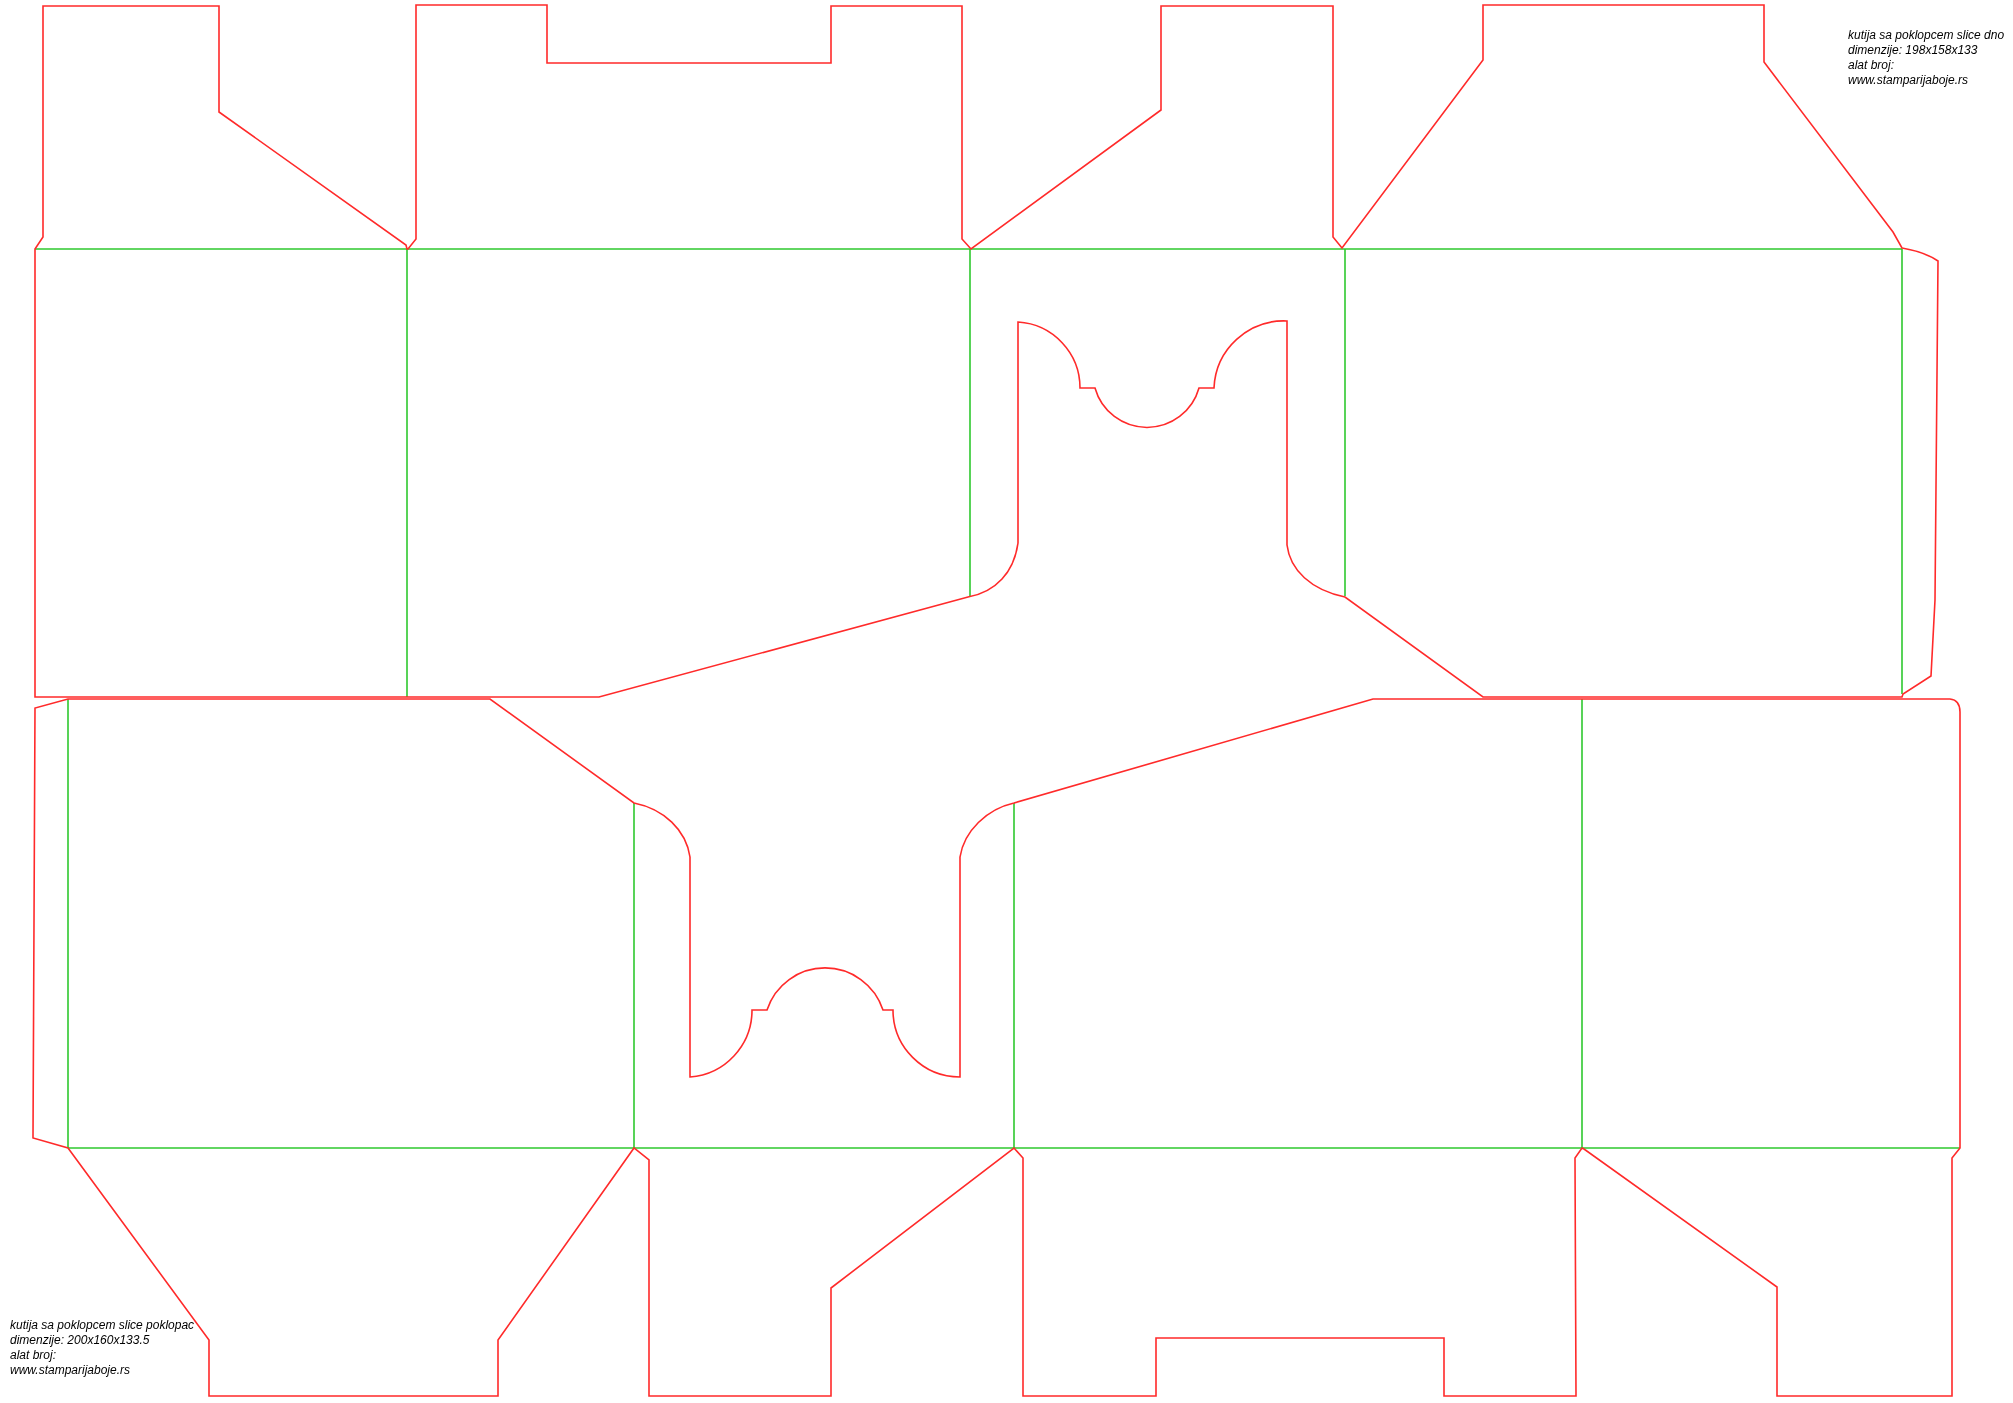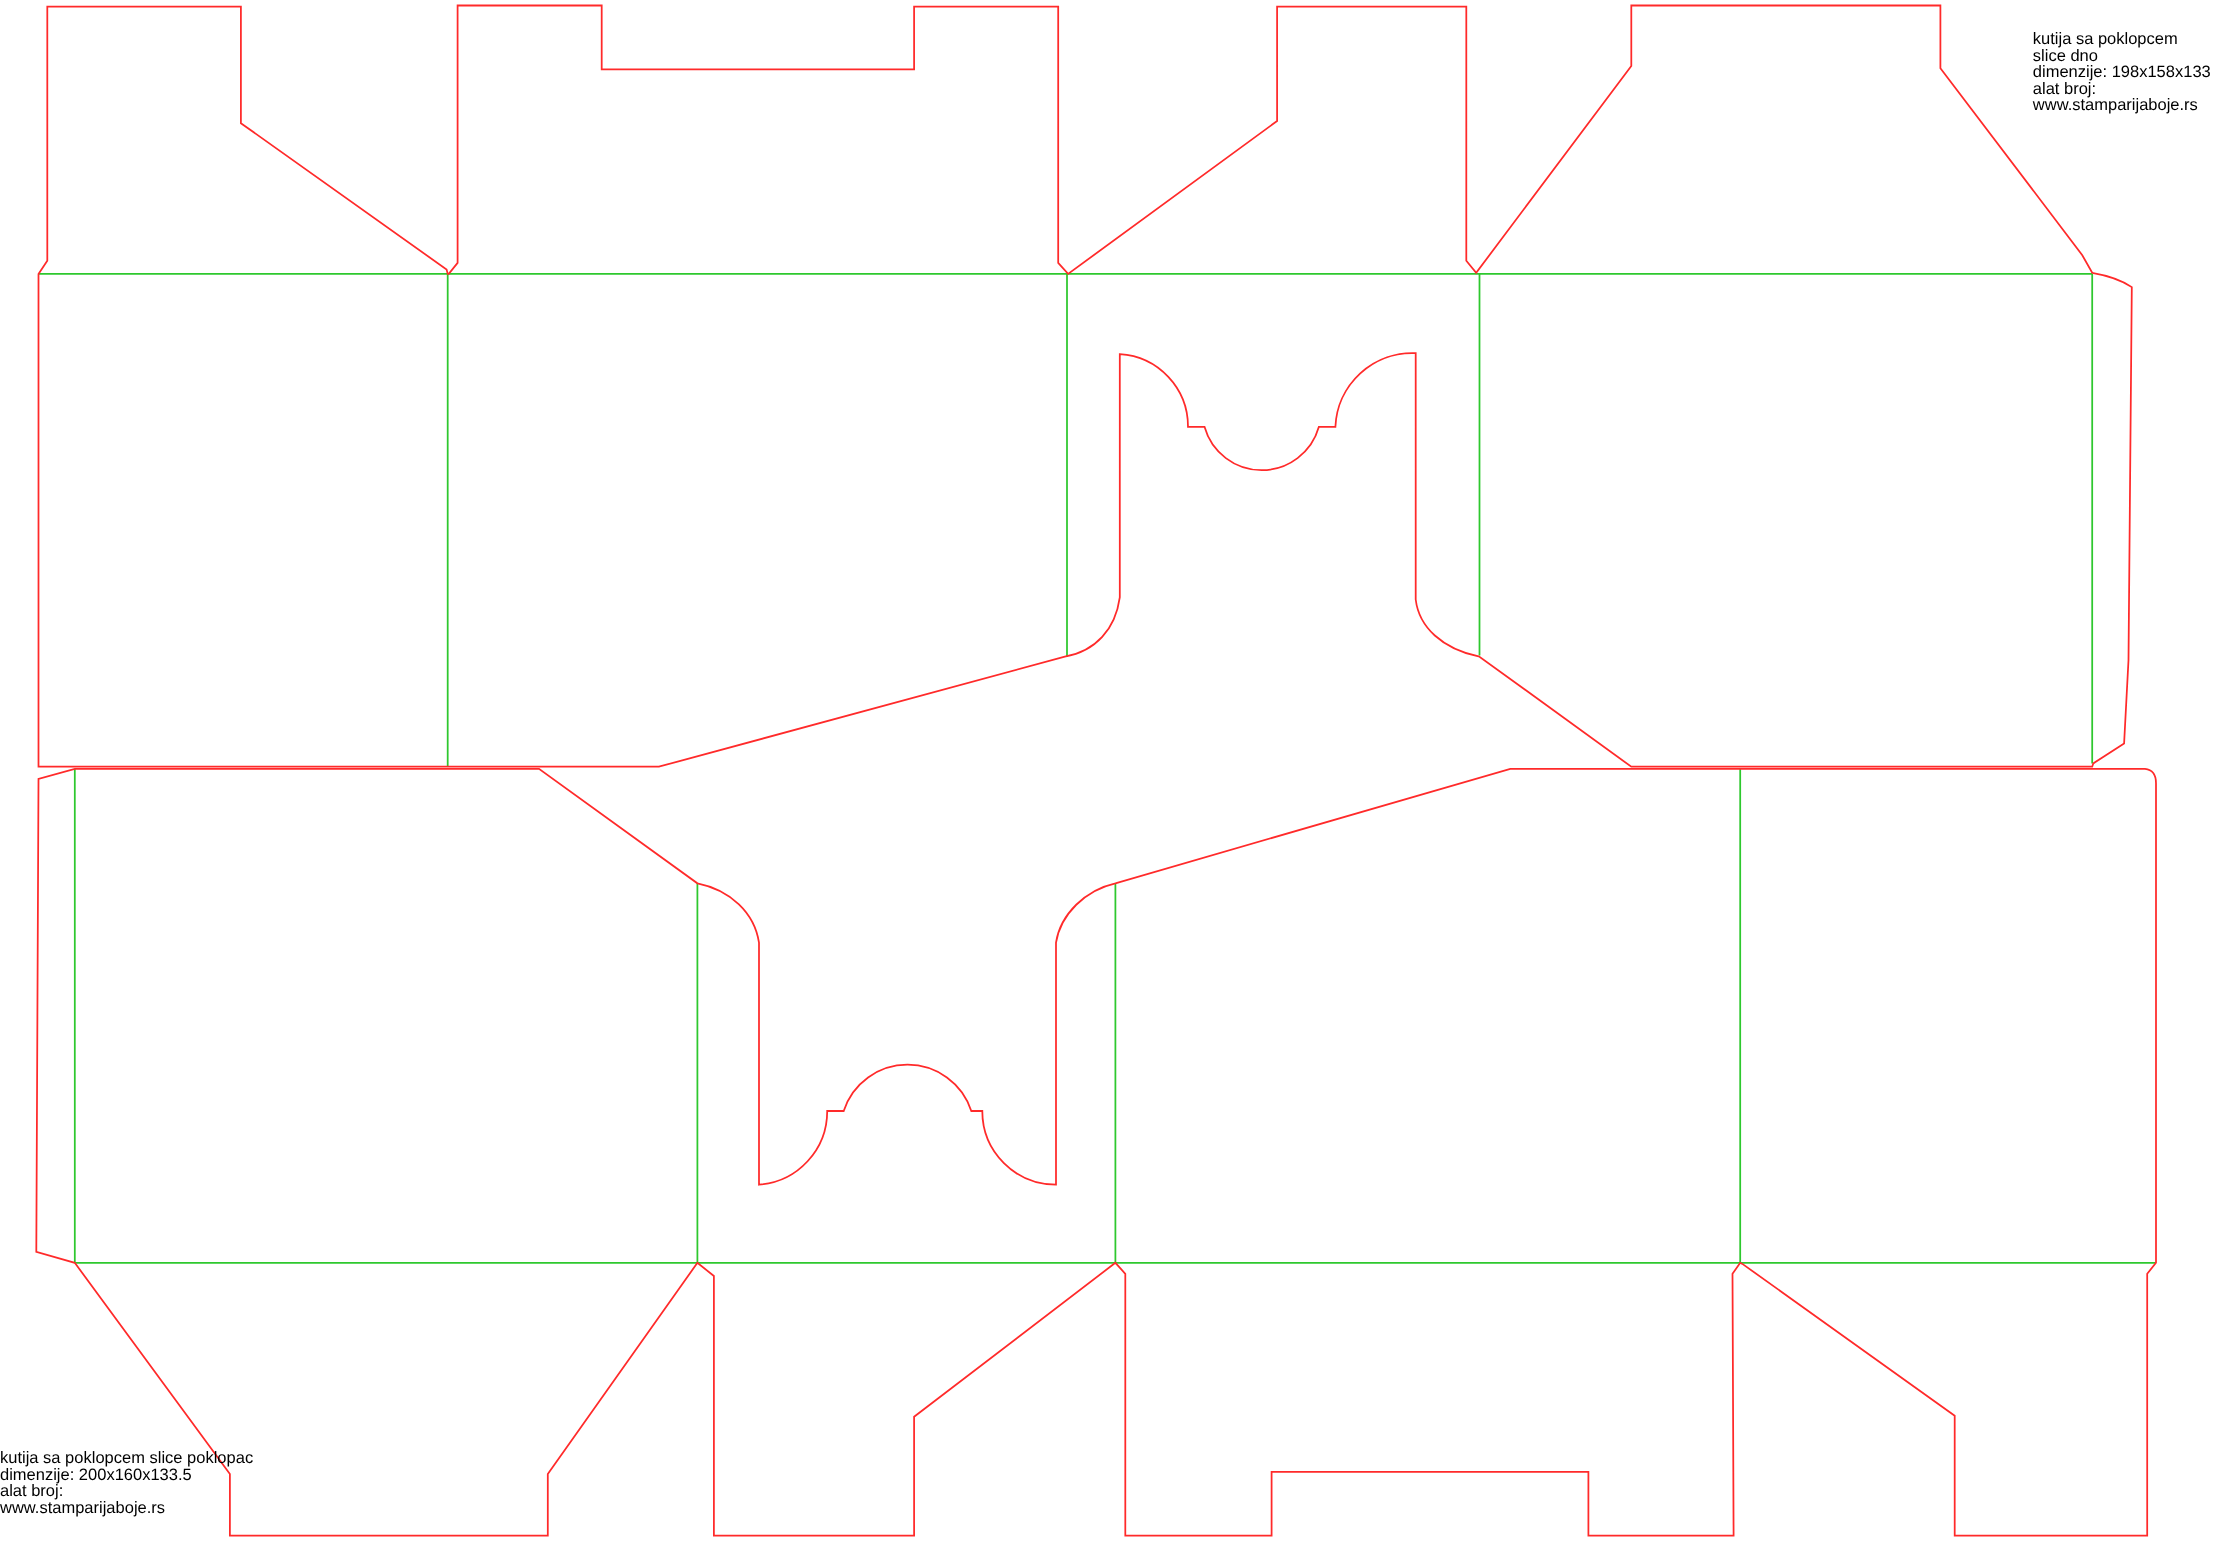--- a/index.html
+++ b/index.html
@@ -18,25 +18,26 @@
   svg.dieline-svg {
     position: absolute;
     left: 0;
     top: 0;
     width: 100%;
     height: 100%;
     display: block;
   }
   .spec-label {
     position: absolute;
-    font-size: 15px;
+    font-size: 12px;
     line-height: 15px;
     color: #000000;
     white-space: pre-line;
     letter-spacing: 0;
+    font-style: italic;
   }
 </style>
 </head>
 <body>
 
 <div class="stage">
   <svg class="dieline-svg" viewBox="0 0 2013 1403" preserveAspectRatio="xMidYMid meet">
       <path d="M 35 249 L 1902 249" fill="none" stroke="#2ec82e" stroke-width="1.6" stroke-linejoin="miter"></path>
       <path d="M 407 249 L 407 697" fill="none" stroke="#2ec82e" stroke-width="1.6" stroke-linejoin="miter"></path>
       <path d="M 970 249 L 970 597" fill="none" stroke="#2ec82e" stroke-width="1.6" stroke-linejoin="miter"></path>
@@ -49,17 +50,17 @@
       <path d="M 1014 803 L 1014 1148" fill="none" stroke="#2ec82e" stroke-width="1.6" stroke-linejoin="miter"></path>
       <path d="M 1582 699 L 1582 1148" fill="none" stroke="#2ec82e" stroke-width="1.6" stroke-linejoin="miter"></path>
       <path d="M 68 699 L 490 699 L 634 803 C 664 809 686 830 690 857 L 690 1077 A 67 67 0 0 0 752 1010 L 767 1010 A 61 61 0 0 1 883 1010 L 893 1010 A 67 67 0 0 0 960 1077 L 960 857 C 964 831 987 809 1014 803 L 1373 699 L 1950 699 Q 1960 700 1960 712 L 1960 1148 L 1952 1158 L 1952 1396 L 1777 1396 L 1777 1287 L 1584 1149 L 1582 1148 L 1575 1158 L 1576 1396 L 1444 1396 L 1444 1338 L 1156 1338 L 1156 1396 L 1023 1396 L 1023 1158 L 1014 1148 L 831 1288 L 831 1396 L 649 1396 L 649 1160 L 634 1148 L 498 1340 L 498 1396 L 209 1396 L 209 1340 L 68 1148 L 33 1138 L 35 708 Z" fill="none" stroke="#ff2a2a" stroke-width="1.6" stroke-linejoin="miter"></path>
     </svg>
 
   <div class="spec-label" style="left: 1848px; top: 28px;">kutija sa poklopcem slice dno
 dimenzije: 198x158x133
 alat broj:
 www.stamparijaboje.rs</div>
 
-  <div class="spec-label" style="left: 0; top: 1318px;">kutija sa poklopcem slice poklopac
+  <div class="spec-label" style="left: 10px; top: 1318px;">kutija sa poklopcem slice poklopac
 dimenzije: 200x160x133.5
 alat broj:
 www.stamparijaboje.rs</div>
 </div>
 
 </body></html>

